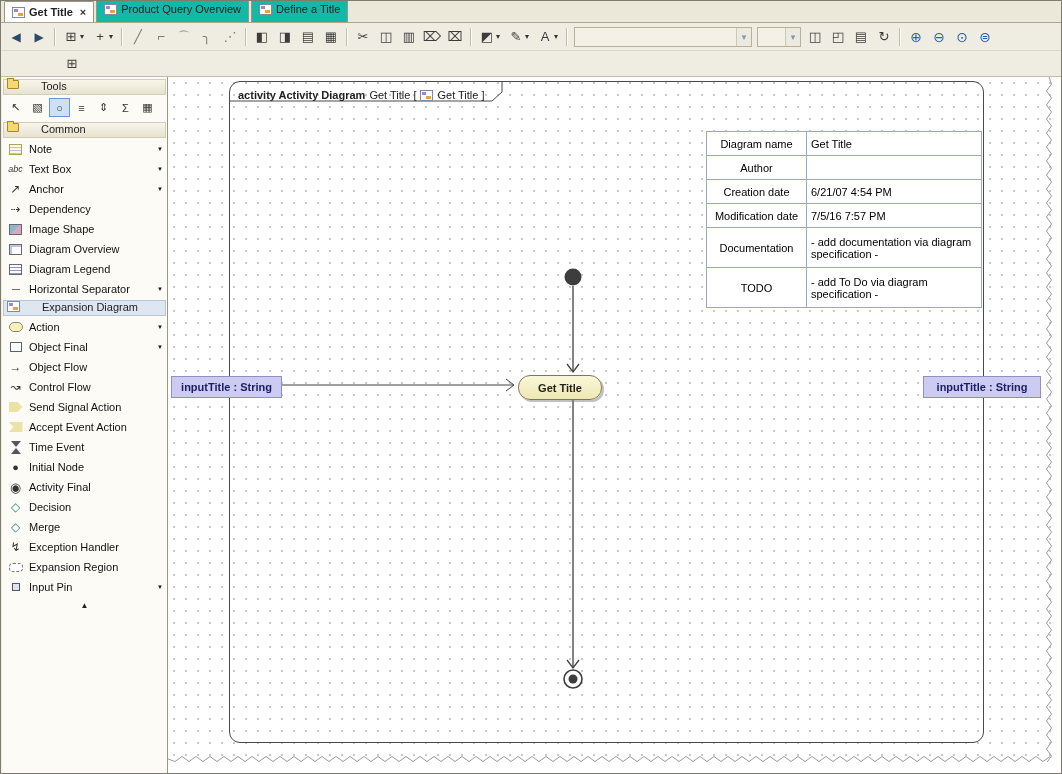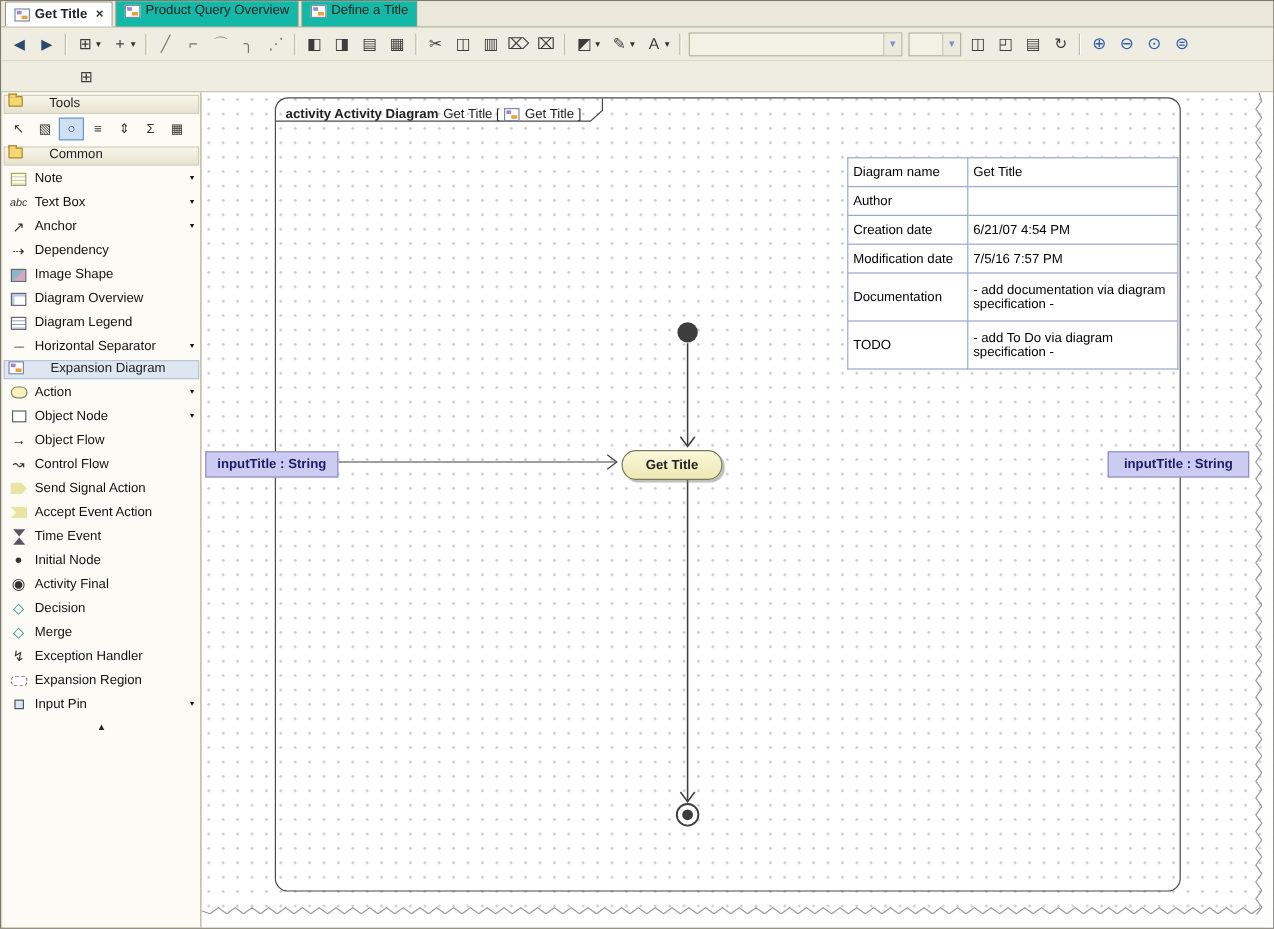--- a/index.html
+++ b/index.html
@@ -112,21 +112,21 @@
     box-shadow:2px 2px 0 rgba(130,130,130,.5);
     display:flex; align-items:center; justify-content:center; font-weight:bold; color:#222; }
   .param { position:absolute; z-index:7; height:22px; background:#ccccf2; border:1px solid #8f8fc0;
     display:flex; align-items:center; justify-content:center; font-weight:bold; color:#1c1c66; }
   .param.input { left:3px; top:299px; width:111px; }
   .param.output { left:755px; top:299px; width:118px; }
 
   .info-table { position:absolute; left:538px; top:54px; width:276px; z-index:5;
     border:1px solid #8d9cc6; border-collapse:collapse; background:#fff; }
   .info-table td { border:1px solid #9aa7cc; padding:2px 4px; vertical-align:middle; color:#000; }
-  .info-table td.key { width:100px; }
+  .info-table td.key { width:100px;text-align:center; }
   .info-table tr.short td { height:24px; }
   .info-table tr.tall td { height:40px; }
 
   .cover-right { position:absolute; left:884px; top:0; width:9px; height:696px; background:#fff; z-index:8; }
   .cover-bottom { position:absolute; left:0; top:685px; width:893px; height:11px; background:#fff; z-index:8; }
 </style>
 </head>
 <body>
 
 <div class="tabbar">
@@ -271,21 +271,21 @@
     <span class="picon">
         <span class="i-action"></span>
       </span>
     <span>Action</span>
     <span class="pcaret">▼</span>
   </div>
   <div class="pitem">
     <span class="picon">
         <span class="i-objnode"></span>
       </span>
-    <span>Object Node</span>
+    <span>Object Final</span>
     <span class="pcaret">▼</span>
   </div>
   <div class="pitem">
     <span class="picon">→</span>
     <span>Object Flow</span>
   </div>
   <div class="pitem">
     <span class="picon">↝</span>
     <span>Control Flow</span>
   </div>

